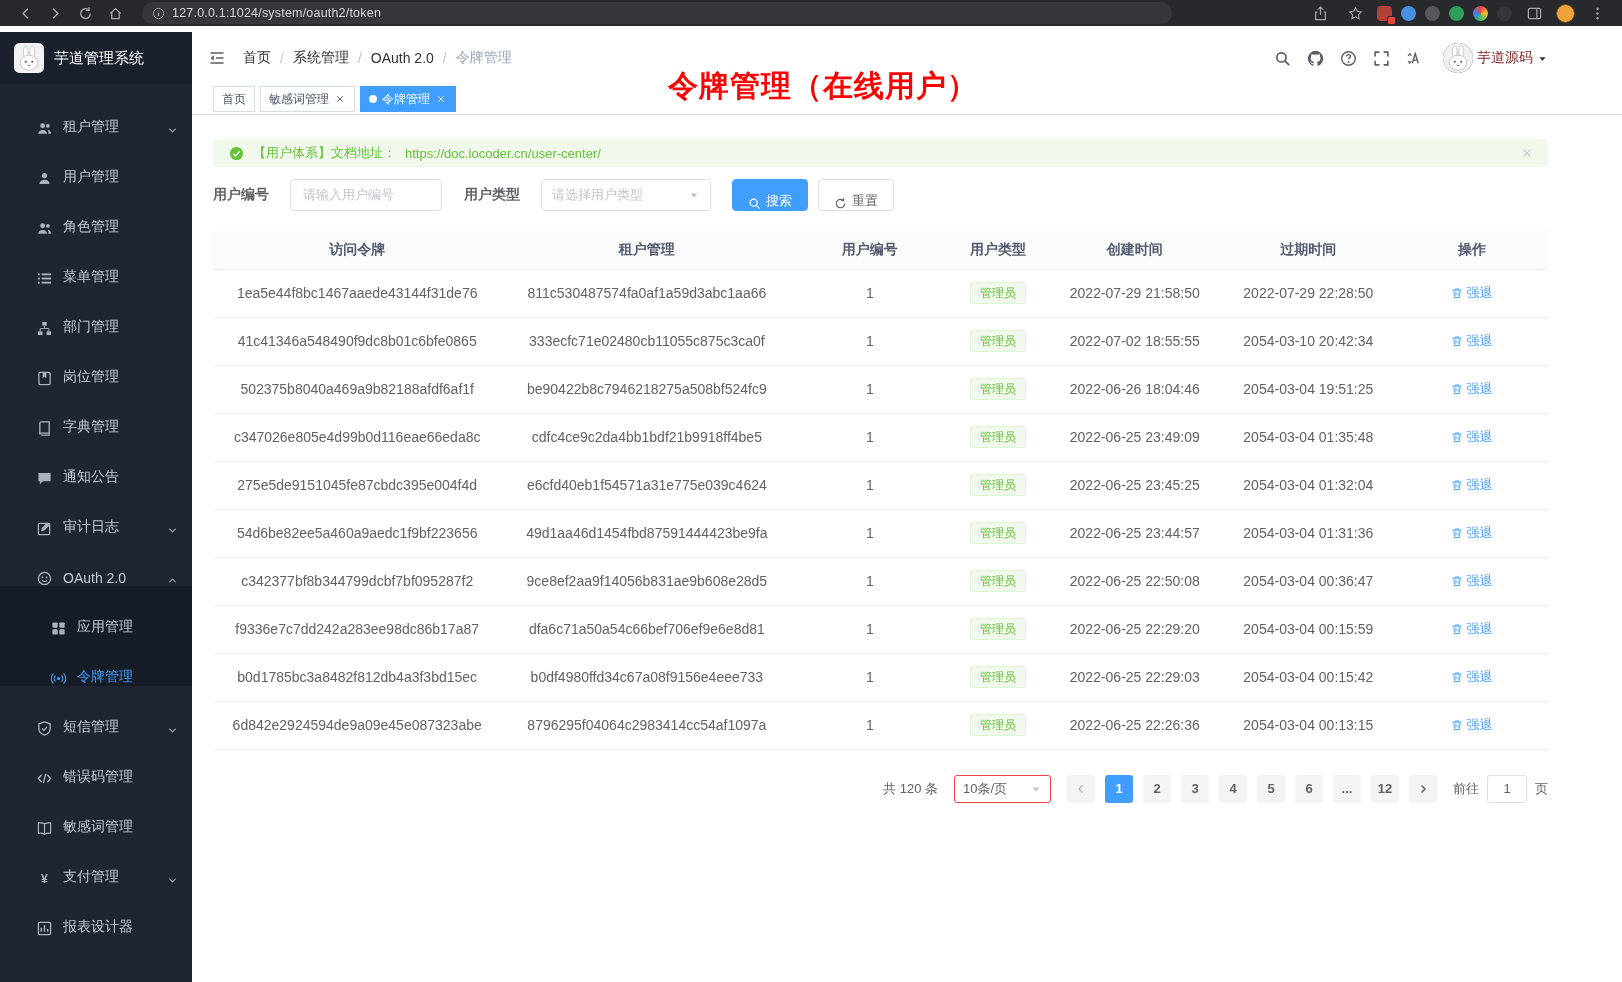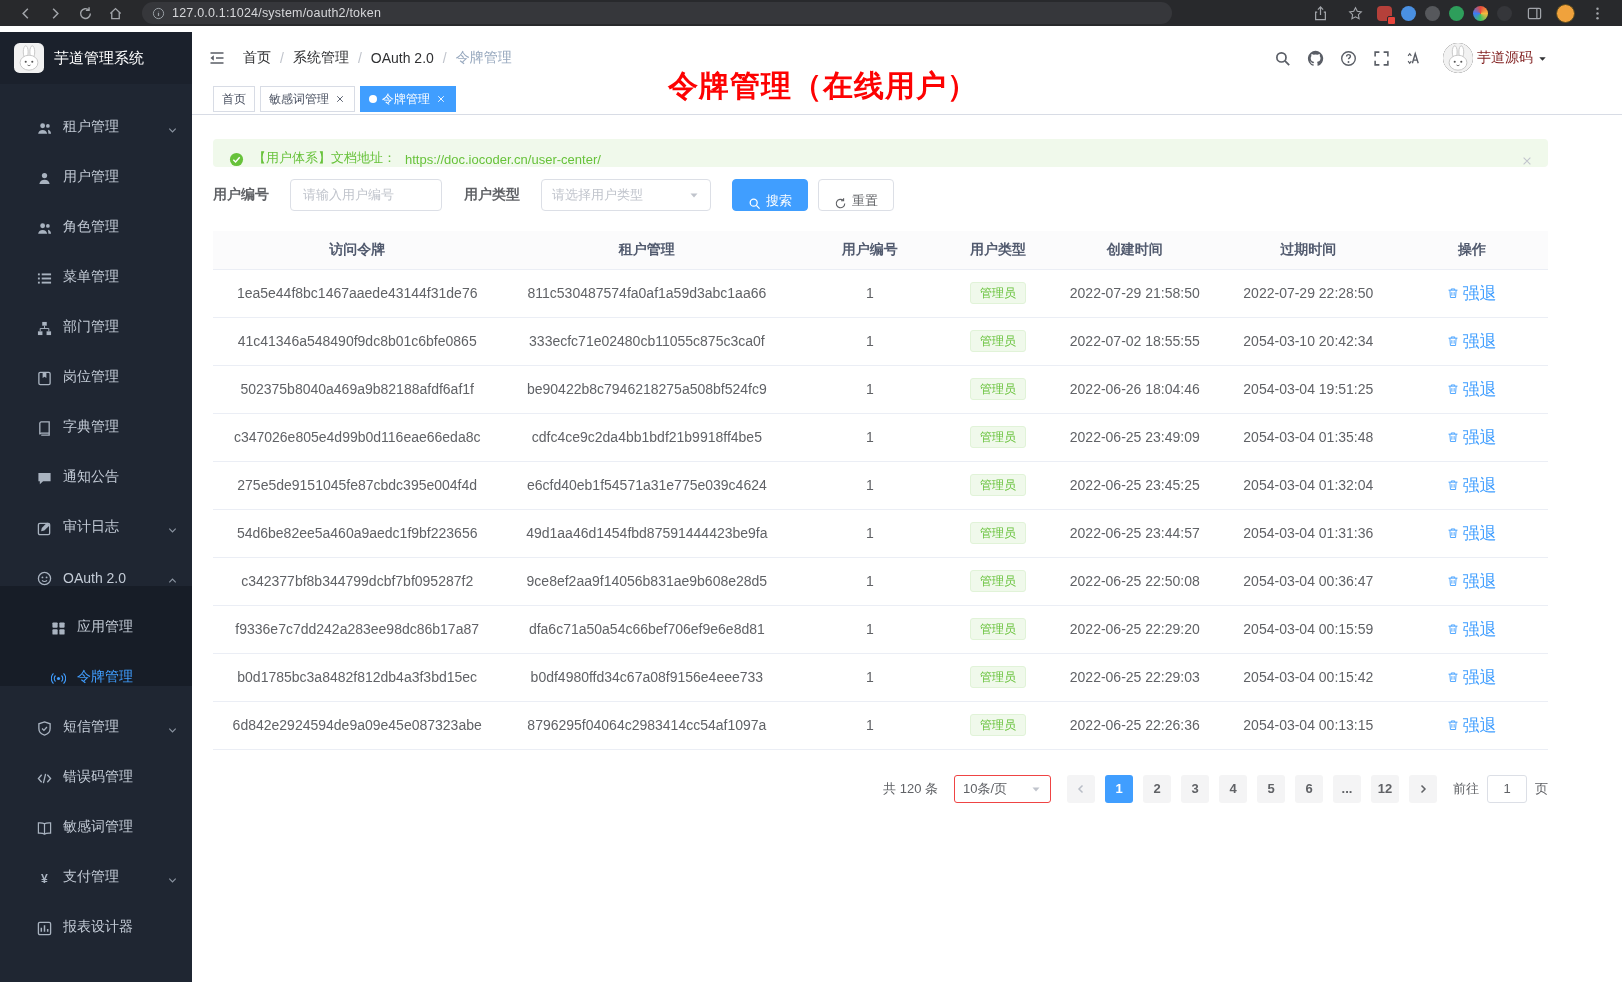--- a/index.html
+++ b/index.html
@@ -65,21 +65,21 @@
   .tabbar{height:31px;display:flex;align-items:center;padding:0 16px 0 21px;gap:5px;border-bottom:1px solid #d8dce5;background:#fff;flex-shrink:0}
   .tab{height:26px;border:1px solid #d8dce5;padding:0 8px;font-size:12px;color:#495060;display:inline-flex;align-items:center;gap:5px;cursor:pointer;background:#fff}
   .tab-dot{width:8px;height:8px;border-radius:50%;background:#fff}
   .tab.active{background:#409eff;border-color:#409eff;color:#fff}
   .tab-close{width:12px;height:12px;color:inherit;cursor:pointer}
   .tab-close svg{width:10px;height:10px}
 
   .content{flex:1;padding:24px 74px 0 21px;overflow:hidden}
 
   
-  .alert{height:28px;background:#f0f9eb;border-radius:4px;display:flex;align-items:flex-end;padding:0 16px;gap:9px;margin-bottom:12px;position:relative}
+  .alert{height:28px;background:#f0f9eb;border-radius:4px;display:flex;align-items:center;padding:0 16px;gap:9px;margin-bottom:12px;position:relative}
   .alert-check svg{width:15px;height:15px}
   .alert-text,.alert-link{color:#67c23a;font-size:13px;text-decoration:none}
   .alert-link{cursor:pointer}
   .alert-close{position:absolute;right:15px;color:#c0c4cc;cursor:pointer}
   .alert-close svg{width:12px;height:12px}
 
   
   .filters{display:flex;align-items:center;height:32px;margin-bottom:20px}
   .f-label{font-size:14px;font-weight:bold;color:#606266;margin-right:21px;white-space:nowrap}
   .f-input{width:152px;height:32px;border:1px solid #dcdfe6;border-radius:4px;padding:0 12px;font-size:13px;color:#606266;margin-right:22px;outline:none;font-family:Liberation Mono, monospace}
@@ -90,21 +90,21 @@
   .sel-caret svg{width:12px;height:12px}
   .btn{height:32px;border-radius:4px;font-size:13px;display:inline-flex;align-items:flex-end;gap:5px;padding:0 15px;cursor:pointer;border:1px solid #dcdfe6;background:#fff;color:#606266;margin-left:10px;font-family:inherit}
   .btn svg{width:13px;height:13px}
   .btn.primary{background:#409eff;border-color:#409eff;color:#fff}
 
   
   table.data{width:100%;border-collapse:collapse;font-size:14px;color:#606266;table-layout:fixed}
   .data th{height:38px;font-weight:bold;color:#515a6e;background:#fbfbfc;border-bottom:1px solid #ebeef5;text-align:center;font-size:14px}
   .data td{height:48px;border-bottom:1px solid #ebeef5;text-align:center;overflow:hidden;white-space:nowrap}
   .tag-success{display:inline-block;height:22px;line-height:20px;padding:0 9px;border-radius:3px;background:#f0f9eb;border:1px solid #e1f3d8;color:#67c23a;font-size:12px}
-  .action-link{color:#409eff;font-size:17px;display:inline-flex;align-items:center;gap:3px;cursor:pointer;text-decoration:none}
+  .action-link{color:#409eff;font-size:13px;display:inline-flex;align-items:center;gap:3px;cursor:pointer;text-decoration:none}
   .al-icon svg{width:12px;height:12px}
 
   
   .pagination{display:flex;align-items:center;justify-content:flex-end;margin-top:25px;gap:10px;font-size:13px;color:#606266}
   .pg-total{margin-right:6px;white-space:nowrap}
   .pg-size{width:97px;height:28px;border:1px solid #ef4444;border-radius:3px;display:flex;align-items:center;justify-content:space-between;padding:0 8px;cursor:pointer;background:#fff;margin-right:6px}
   .pg-btn{min-width:28px;height:28px;border:none;border-radius:3px;background:#f4f4f5;display:inline-flex;align-items:center;justify-content:center;color:#606266;cursor:pointer;padding:0 5px;font-size:13px;font-weight:bold;font-family:inherit}
   .pg-btn svg{width:12px;height:12px}
   .pg-btn.active{background:#409eff;color:#fff}
   .pg-btn.prev{color:#b9bec7}

